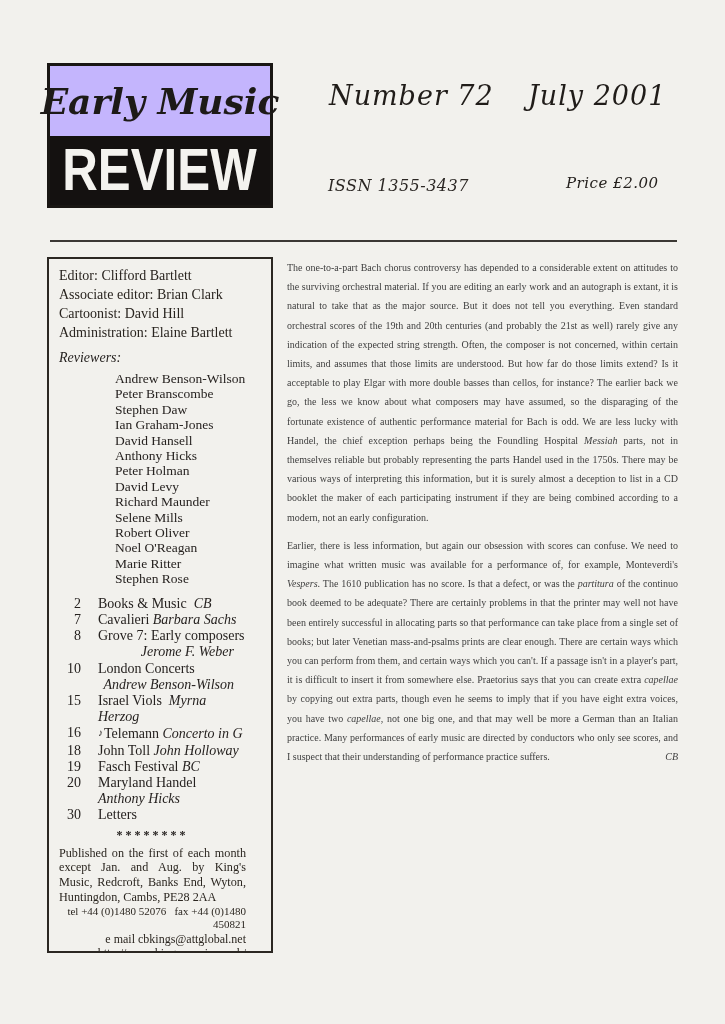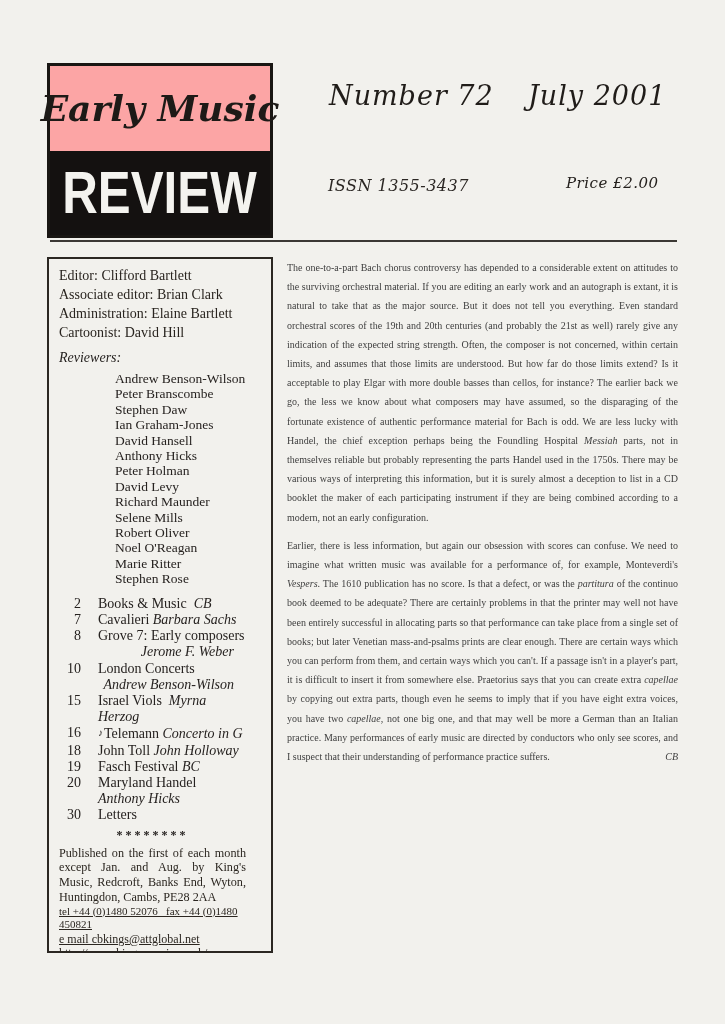--- a/index.html
+++ b/index.html
@@ -11,22 +11,22 @@
   .page{
     position:relative;
     width:725px;height:1024px;
     background:#f2f1ed;
     overflow:hidden;
   }
   .i{font-style:italic;}
 
   
   .logo-box{
-    position:absolute;left:47px;top:63px;width:226px;height:175px;
-    border:3px solid #191613;box-sizing:border-box;background:#fca5a5;
+    position:absolute;left:47px;top:63px;width:226px;height:145px;
+    border:3px solid #191613;box-sizing:border-box;background:#c4b5fd;
   }
   .logo-top{
     height:50%;display:flex;align-items:center;justify-content:center;
     font-family:"DejaVu Serif","Liberation Serif",serif;
     font-style:italic;font-weight:600;font-size:36px;color:#1d1a17;
     letter-spacing:0px;white-space:nowrap;
   }
   .logo-bottom{
     height:50%;background:#141110;display:flex;align-items:center;justify-content:flex-end;
     overflow:hidden;
@@ -72,21 +72,21 @@
   .reviewer{font-size:13.5px;line-height:15.4px;margin-left:56px;white-space:nowrap;}
   .toc{margin-top:9px;}
   .toc-row{display:flex;font-size:14px;line-height:16.2px;}
   .toc-num{width:22px;text-align:right;flex:none;}
   .toc-body{flex:1;padding-left:17px;}
   .toc-l2{text-align:right;padding-right:12px;}
   .note{font-size:10px;vertical-align:2px;padding-right:1px;}
   .stars{text-align:center;font-size:12px;letter-spacing:3px;margin:4px 0 3px 0;font-weight:bold;}
   .imp{color:#2b2620;}
   .imp.justify{font-size:12.2px;line-height:14.8px;text-align:justify;}
-  .imp.center{text-align:left;text-decoration:underline;}
+  .imp.center{text-align:right;}
   .imp.small{font-size:11px;line-height:13.5px;}
   .imp.center:not(.small):not(.rates):not(.tiny):not(.cheques){font-size:12px;line-height:14.5px;}
 
   
   .article{
     position:absolute;left:287px;top:258px;width:391px;
     font-size:10px;line-height:19.2px;text-align:justify;color:#404040;
   }
   .article p{margin:0 0 9px 0;}
   .signature{float:right;font-style:italic;}
@@ -108,22 +108,22 @@
     <div class="issn">ISSN 1355-3437</div>
     <div class="price">Price £2.00</div>
   </header>
 
   <div class="rule"></div>
 
   <aside class="sidebar">
     <div>
         <div class="staff-line">Editor: Clifford Bartlett</div>
         <div class="staff-line">Associate editor: Brian Clark</div>
+        <div class="staff-line">Cartoonist: David Hill</div>
         <div class="staff-line">Administration: Elaine Bartlett</div>
-        <div class="staff-line">Cartoonist: David Hill</div>
       </div>
     <div class="reviewers-label">Reviewers:</div>
     <div>
         <div class="reviewer">Andrew Benson-Wilson</div>
         <div class="reviewer">Peter Branscombe</div>
         <div class="reviewer">Stephen Daw</div>
         <div class="reviewer">Ian Graham-Jones</div>
         <div class="reviewer">David Hansell</div>
         <div class="reviewer">Anthony Hicks</div>
         <div class="reviewer">Peter Holman</div>

